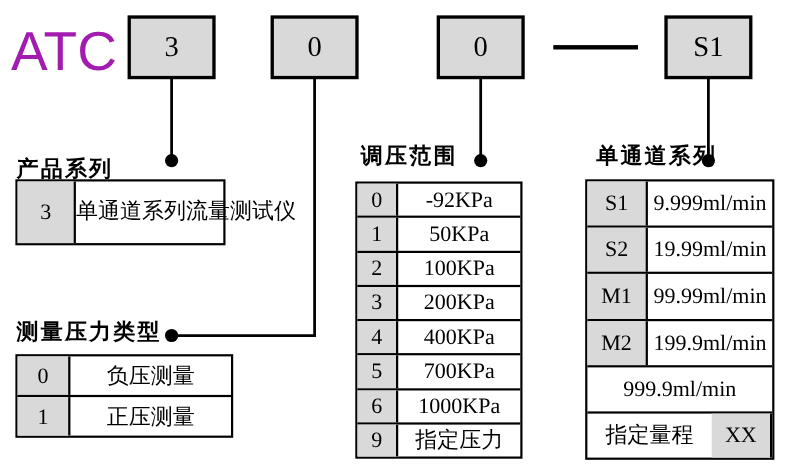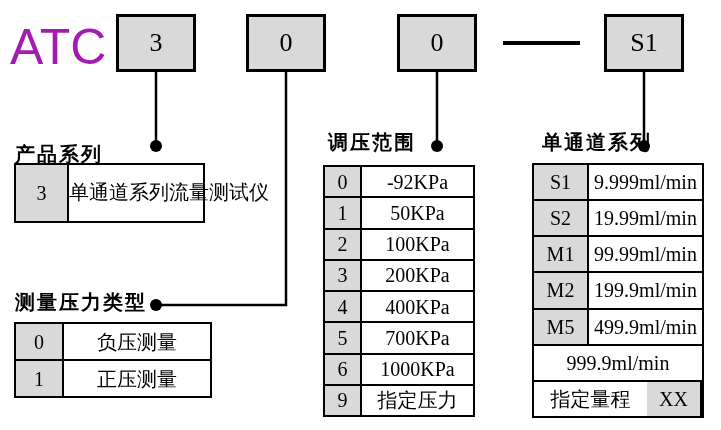--- a/index.html
+++ b/index.html
@@ -192,24 +192,20 @@
     </div>
     <div class="row">
       <div class="cell code-cell">M1</div>
       <div class="cell val-cell">99.99ml/min</div>
     </div>
     <div class="row">
       <div class="cell code-cell">M2</div>
       <div class="cell val-cell">199.9ml/min</div>
     </div>
     <div class="row">
-      <div class="cell code-cell">M5</div>
-      <div class="cell val-cell">499.9ml/min</div>
-    </div>
-    <div class="row">
       <div class="cell val-cell">999.9ml/min</div>
     </div>
     <div class="row">
       <div class="cell val-cell">指定量程</div>
       <div class="cell code-cell">XX</div>
     </div>
   </div>
 
 </div>
 

